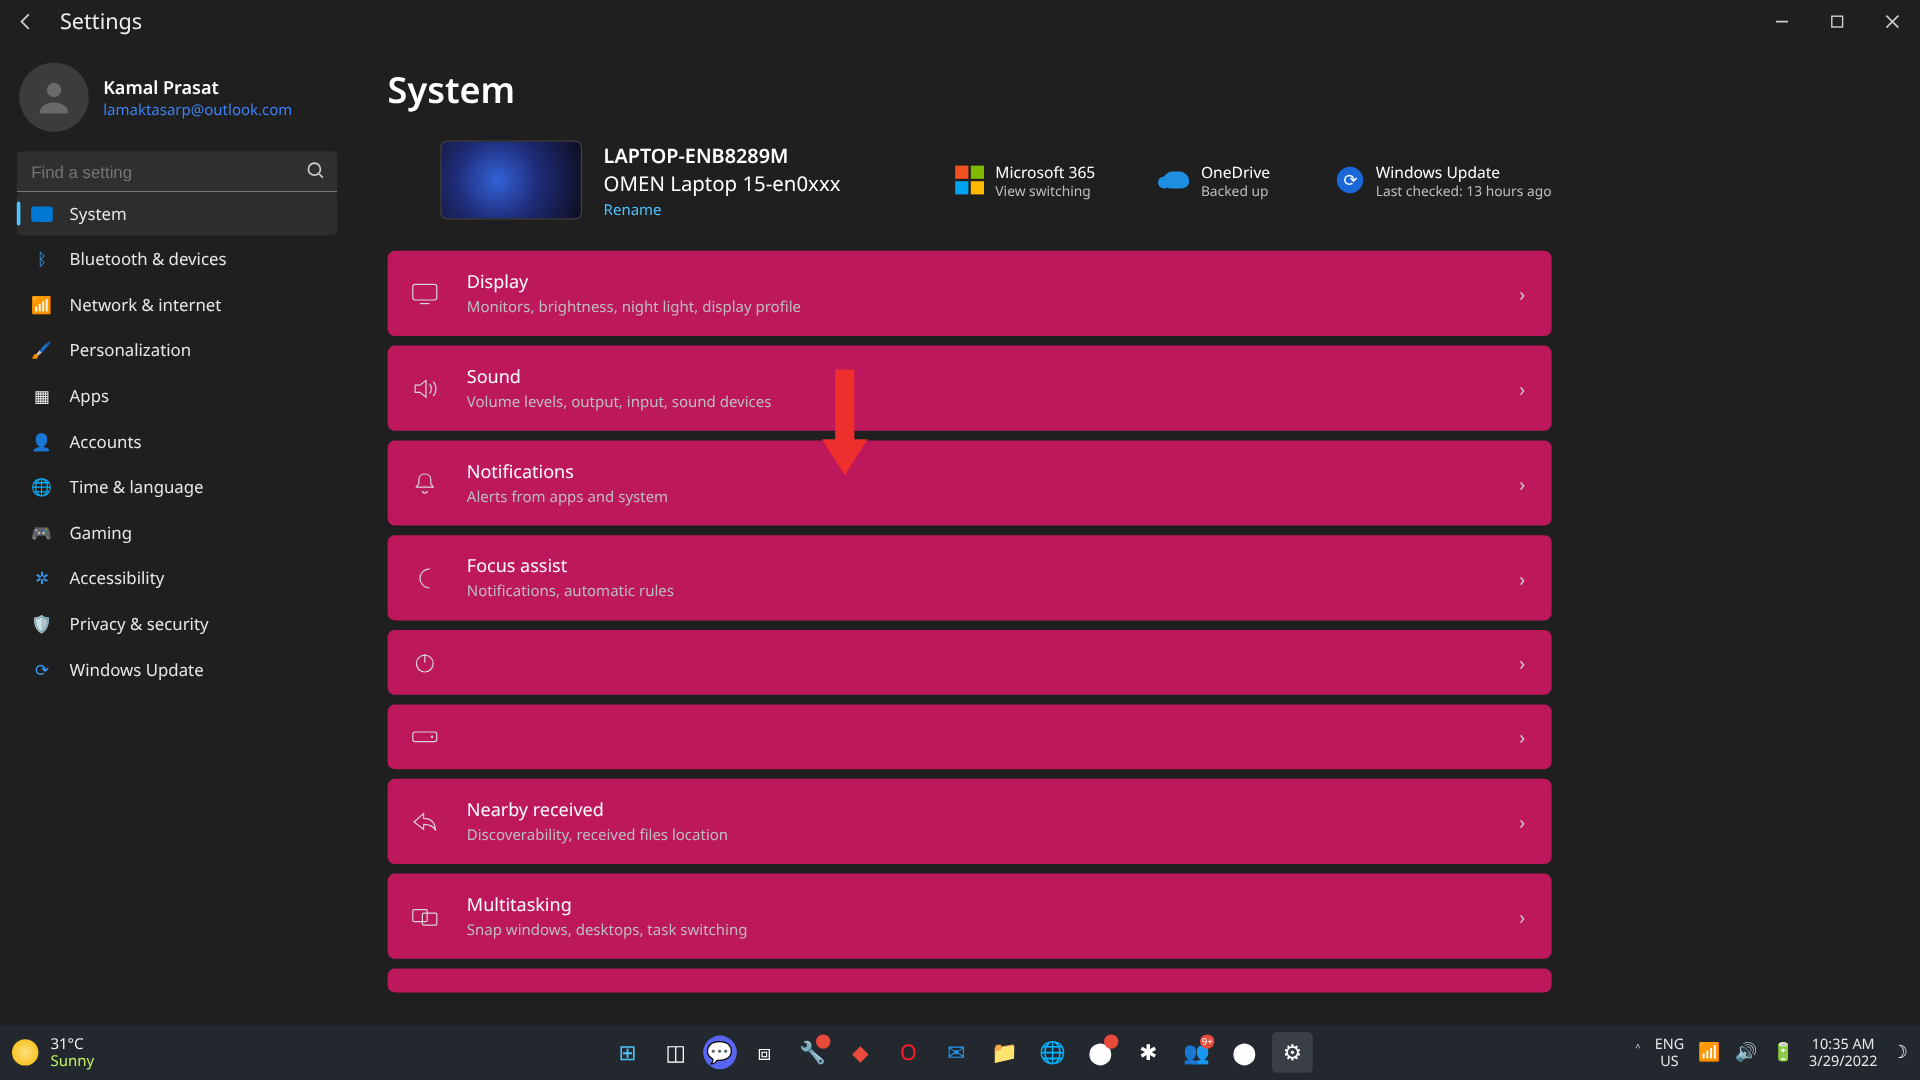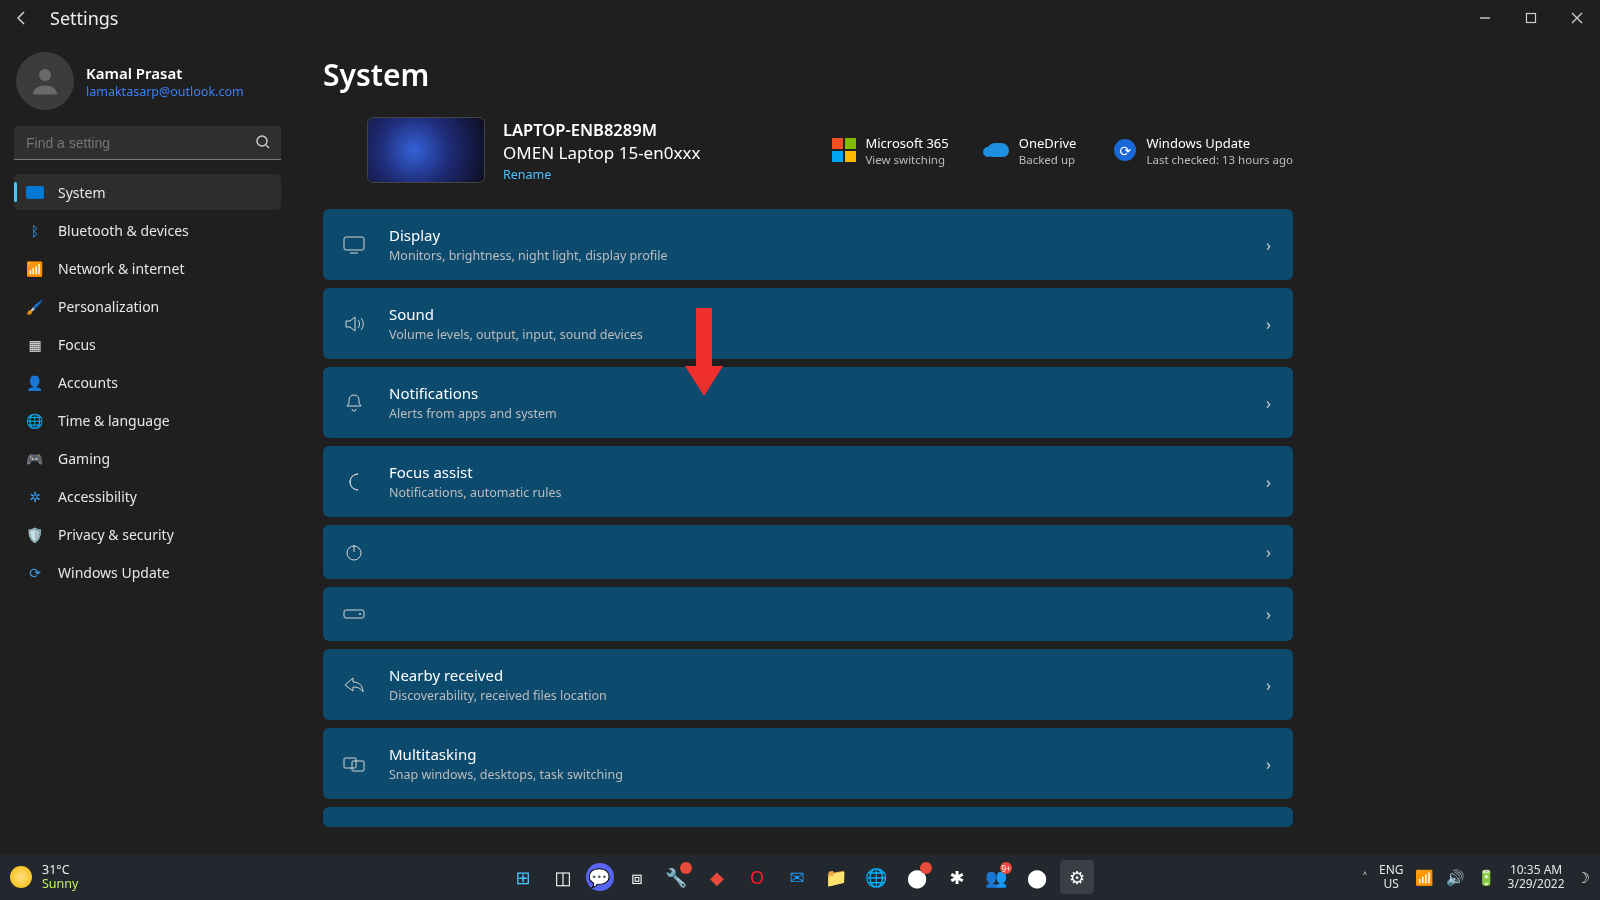--- a/index.html
+++ b/index.html
@@ -35,21 +35,21 @@
 .profile { display:flex; align-items:center; gap:12px; padding: 4px 2px 16px 2px; }
 .avatar {
   width: 58px; height: 58px; border-radius:50%;
   background:#3c3c3c; display:flex; align-items:center; justify-content:center;
 }
 .avatar svg { width: 36px; height: 36px; opacity:.6; }
 .profile-info .name { font-size: 15px; font-weight: 600; }
 .profile-info .email { font-size: 12.5px; color:#3b82f6; }
 
 .search {
-  position: relative; margin-bottom: 14px;
+  position: relative; 
 }
 .search input {
   width: 100%; height: 34px; background:#2f2f2f; border:none; border-bottom:1px solid #777;
   color:#fff; padding: 0 34px 0 12px; font-size: 14px; outline:none; border-radius:4px 4px 0 0;
 }
 .search .sicon { position:absolute; right:10px; top:8px; color:#cfcfcf; }
 
 .nav { display:flex; flex-direction:column; gap:2px; }
 .nav-item {
   display:flex; align-items:center; gap:14px;
@@ -73,36 +73,36 @@
 }
 .device-card { display:flex; align-items:center; gap:18px; }
 .device-thumb {
   width: 118px; height: 66px; border-radius:6px; border:1px solid #444;
   background: radial-gradient(circle at 40% 50%, #3362d8 0%, #1f2c78 45%, #0d0d1f 100%);
 }
 .device-name { font-size: 16.5px; font-weight:600; }
 .device-model { font-size: 17px; color:#ffffff; }
 .device-rename { font-size: 12.5px; color:#4cc2ff; margin-top:2px; }
 
-.tiles { margin-left:auto; display:flex; gap:38px; }
+.tiles { margin-left:auto; display:flex; gap:56px; }
 .tile { display:flex; align-items:center; gap:10px; }
 .tile .ticon { width:22px; height:22px; display:flex; align-items:center; justify-content:center; }
 .tile .tlabel { font-size: 13px; }
 .tile .tsub  { font-size: 11.5px; color:#bdbdbd; }
 .ms365 { display:grid; grid-template-columns:repeat(2,11px); grid-template-rows:repeat(2,11px); gap:2px; }
 .ms365 span:nth-child(1){background:#f25022;} .ms365 span:nth-child(2){background:#7fba00;}
 .ms365 span:nth-child(3){background:#00a4ef;} .ms365 span:nth-child(4){background:#ffb900;}
 .onedrive { width:22px; height:14px; background:#1e8fe0; border-radius:8px 8px 6px 6px; position:relative;}
 .onedrive::before{content:"";position:absolute;left:-4px;top:4px;width:10px;height:10px;background:#1e8fe0;border-radius:50%;}
 .winupdate { width:22px;height:22px;border-radius:50%;background:#1a67d8;display:flex;align-items:center;justify-content:center;color:#fff;font-size:14px;}
 
 .cards { display:flex; flex-direction:column; gap:8px; width: 970px; }
 .card {
   display:flex; align-items:center; gap:22px;
-  background:#0c4a6e; border-radius:6px;
+  background:#be185d; border-radius:6px;
   padding: 16px 22px 16px 18px;
 }
 .card .cicon { width:26px; color:#d5d5d5; display:flex; justify-content:center; }
 .card .ctitle { font-size:15px; }
 .card .csub  { font-size:12.5px; color:#bdbdbd; margin-top:2px; }
 .card .chev  { margin-left:auto; color:#cfcfcf; }
 
 
 .red-arrow { position:absolute; left:394px; top:272px; width:30px; height:100px; pointer-events:none; }
 .red-arrow .shaft { position:absolute; left:7px; top:0; width:16px; height:62px; background:#ef2e2e; }
@@ -194,21 +194,21 @@
       <div class="nav-item">
         <span class="nicon" style="color:#3a9cf0;">📶</span>
         <span>Network &amp; internet</span>
       </div>
       <div class="nav-item">
         <span class="nicon">🖌️</span>
         <span>Personalization</span>
       </div>
       <div class="nav-item">
         <span class="nicon">▦</span>
-        <span>Focus</span>
+        <span>Apps</span>
       </div>
       <div class="nav-item">
         <span class="nicon" style="color:#45c06a;">👤</span>
         <span>Accounts</span>
       </div>
       <div class="nav-item">
         <span class="nicon">🌐</span>
         <span>Time &amp; language</span>
       </div>
       <div class="nav-item">

